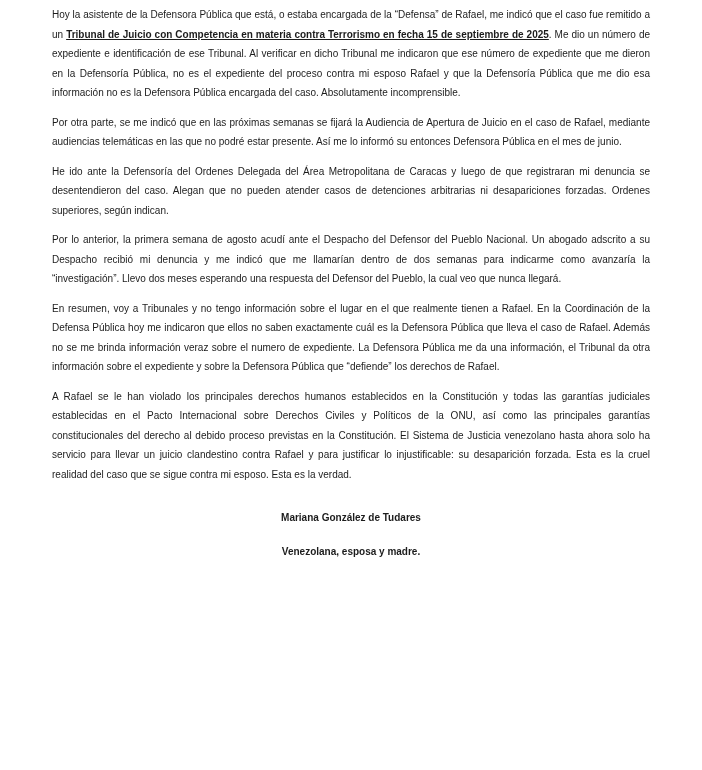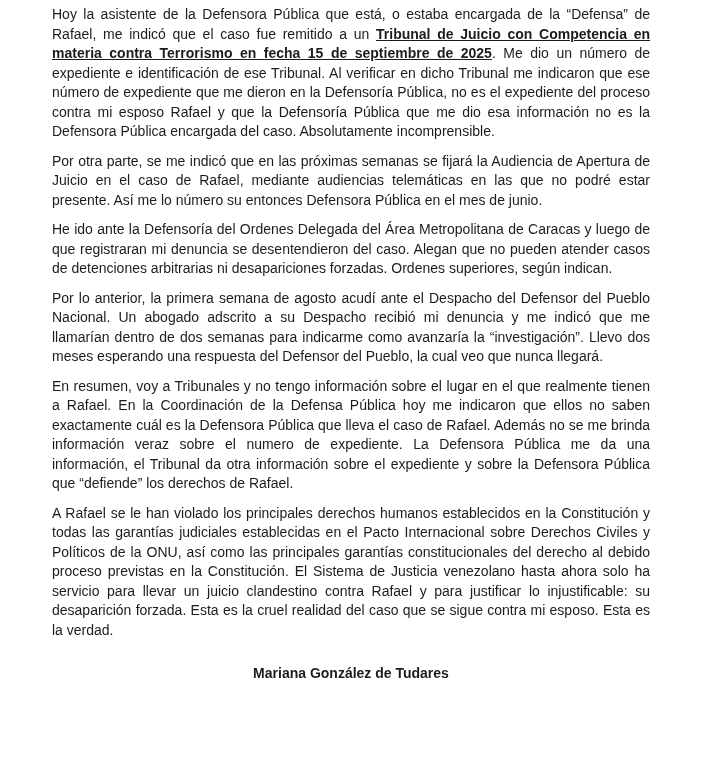--- a/index.html
+++ b/index.html
@@ -7,21 +7,21 @@
     padding: 0;
     background: #ffffff;
   }
   .page {
     box-sizing: border-box;
     width: 702px;
     height: 770px;
     background: #ffffff;
     padding: 5px 52px 0 52px;
     font-family: "Liberation Sans", "DejaVu Sans", sans-serif;
-    font-size: 14px;
+    font-size: 10px;
     line-height: 19.5px;
     color: #1c1c1c;
     overflow: hidden;
   }
   .para {
     margin: 0 0 10px 0;
     text-align: justify;
   }
   .emphasis {
     font-weight: bold;
@@ -37,27 +37,28 @@
     margin-bottom: 14px;
   }
 </style>
 </head>
 <body>
 
 <div class="page">
 
   <p class="para"><span>Hoy la asistente de la Defensora Pública que está, o estaba encargada de la “Defensa” de Rafael, me indicó que el caso fue remitido a un </span><span class="emphasis">Tribunal de Juicio con Competencia en materia contra Terrorismo en fecha 15 de septiembre de 2025</span><span>. Me dio un número de expediente e identificación de ese Tribunal. Al verificar en dicho Tribunal me indicaron que ese número de expediente que me dieron en la Defensoría Pública, no es el expediente del proceso contra mi esposo Rafael y que la Defensoría Pública que me dio esa información no es la Defensora Pública encargada del caso. Absolutamente incomprensible.</span></p>
 
-  <p class="para">Por otra parte, se me indicó que en las próximas semanas se fijará la Audiencia de Apertura de Juicio en el caso de Rafael, mediante audiencias telemáticas en las que no podré estar presente. Así me lo número su entonces Defensora Pública en el mes de junio.</p>
+  <p class="para">Por otra parte, se me indicó que en las próximas semanas se fijará la Audiencia de Apertura de Juicio en el caso de Rafael, mediante audiencias telemáticas en las que no podré estar presente. Así me lo informó su entonces Defensora Pública en el mes de junio.</p>
 
   <p class="para">He ido ante la Defensoría del Ordenes Delegada del Área Metropolitana de Caracas y luego de que registraran mi denuncia se desentendieron del caso. Alegan que no pueden atender casos de detenciones arbitrarias ni desapariciones forzadas. Ordenes superiores, según indican.</p>
 
   <p class="para">Por lo anterior, la primera semana de agosto acudí ante el Despacho del Defensor del Pueblo Nacional. Un abogado adscrito a su Despacho recibió mi denuncia y me indicó que me llamarían dentro de dos semanas para indicarme como avanzaría la “investigación”. Llevo dos meses esperando una respuesta del Defensor del Pueblo, la cual veo que nunca llegará.</p>
 
   <p class="para">En resumen, voy a Tribunales y no tengo información sobre el lugar en el que realmente tienen a Rafael. En la Coordinación de la Defensa Pública hoy me indicaron que ellos no saben exactamente cuál es la Defensora Pública que lleva el caso de Rafael. Además no se me brinda información veraz sobre el numero de expediente. La Defensora Pública me da una información, el Tribunal da otra información sobre el expediente y sobre la Defensora Pública que “defiende” los derechos de Rafael.</p>
 
   <p class="para">A Rafael se le han violado los principales derechos humanos establecidos en la Constitución y todas las garantías judiciales establecidas en el Pacto Internacional sobre Derechos Civiles y Políticos de la ONU, así como las principales garantías constitucionales del derecho al debido proceso previstas en la Constitución. El Sistema de Justicia venezolano hasta ahora solo ha servicio para llevar un juicio clandestino contra Rafael y para justificar lo injustificable: su desaparición forzada. Esta es la cruel realidad del caso que se sigue contra mi esposo. Esta es la verdad.</p>
 
 
   <p class="sig sig-name">Mariana González de Tudares</p>
 
+  <p class="sig">Venezolana, esposa y madre.</p>
 
 </div>
 
 </body></html>

